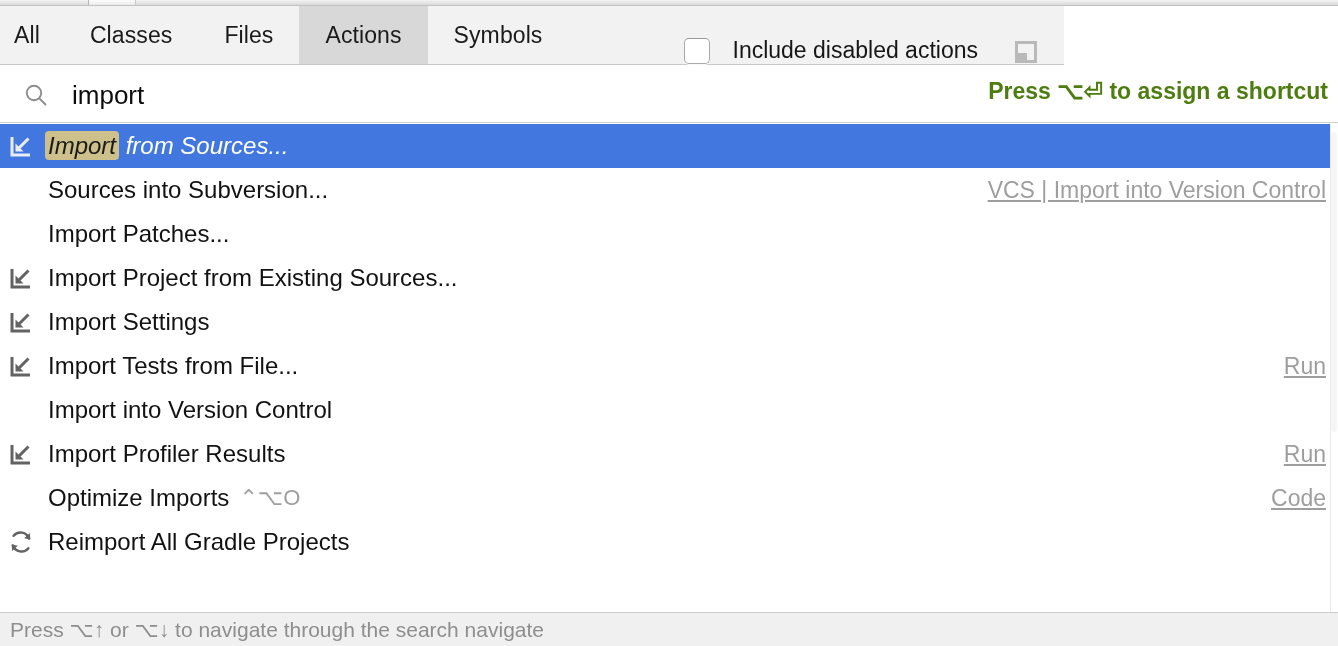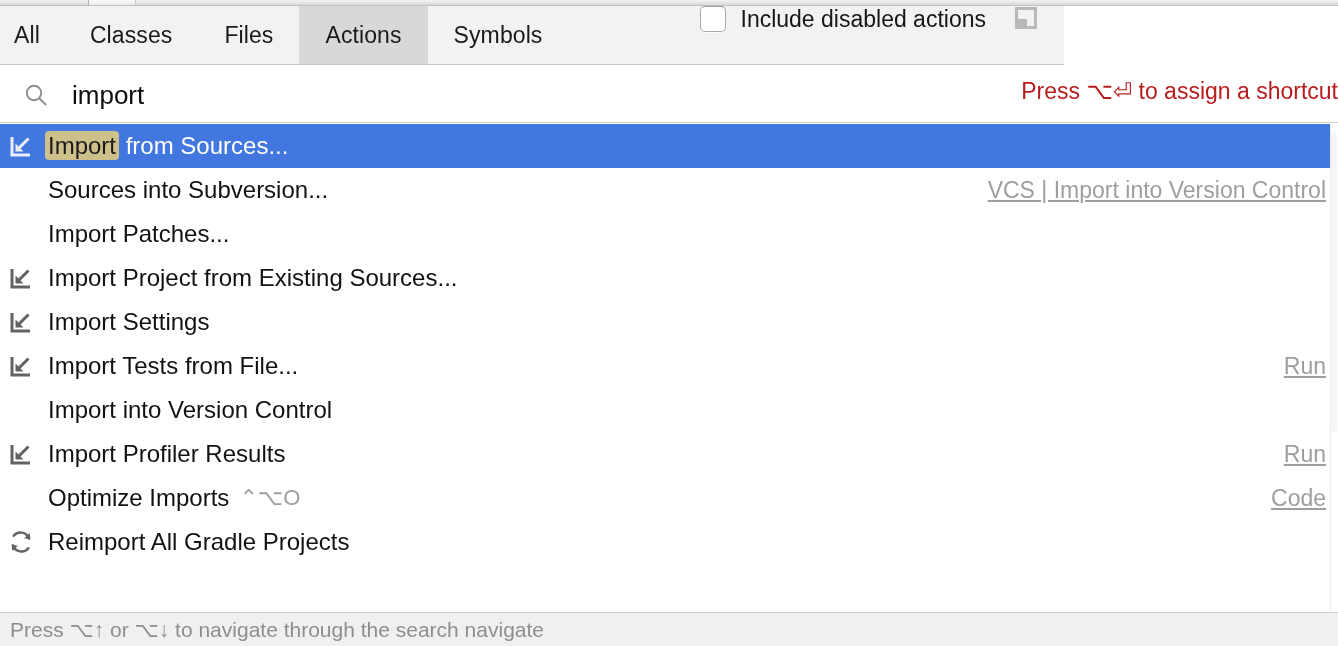--- a/index.html
+++ b/index.html
@@ -75,22 +75,23 @@
   }
   .tab.first { padding-left: 14px; padding-right: 24px; }
   .tab.selected {
     background: #d8d8d8;
   }
   .opts {
     position: absolute;
     right: 0; top: 0;
     height: 58px;
     display: flex;
-    align-items: flex-start;
+    align-items: flex-end;
     padding-right: 22px;
+    gap: 8px;
   }
   .checkbox {
     width: 26px;
     height: 26px;
     border: 1px solid #a9a9a9;
     border-top-color: #9a9a9a;
     border-radius: 5px;
     background: #ffffff;
     box-sizing: border-box;
     box-shadow: 0 1px 0 rgba(255,255,255,0.9);
@@ -135,25 +136,26 @@
     border: none;
     outline: none;
     background: transparent;
     font-family: "Liberation Sans", sans-serif;
     font-size: 26px;
     color: #0d0d0d;
     padding: 0;
   }
   .search-hint {
     position: absolute;
-    right: 0;
+    right: 10px;
     top: 12px;
     font-size: 23px;
-    color: #b91c1c;
-    white-space: nowrap;
+    color: #4d7c0f;
+    white-space: nowrap;
+    font-weight: bold;
   }
 
   
   .results {
     position: absolute;
     top: 124px; left: 0;
     width: 1338px;
     height: 488px;
     background: #ffffff;
     overflow: hidden;
@@ -177,21 +179,21 @@
     flex: 0 0 26px;
     margin-right: 14px;
     position: relative;
   }
   .row-icon.empty { visibility: hidden; }
   .row-label {
     font-size: 24px;
     color: #121212;
     white-space: nowrap;
   }
-  .row.selected .row-label { color: #ffffff; }
+  .row.selected .row-label { color: #ffffff; font-style: italic; }
   .row-label .hl {
     background: #cdc08b;
     color: #1b1b1b;
     border-radius: 4px;
     padding: 1px 3px;
     margin-left: -3px;
   }
   .row-shortcut {
     font-size: 22px;
     color: #9f9f9f;

